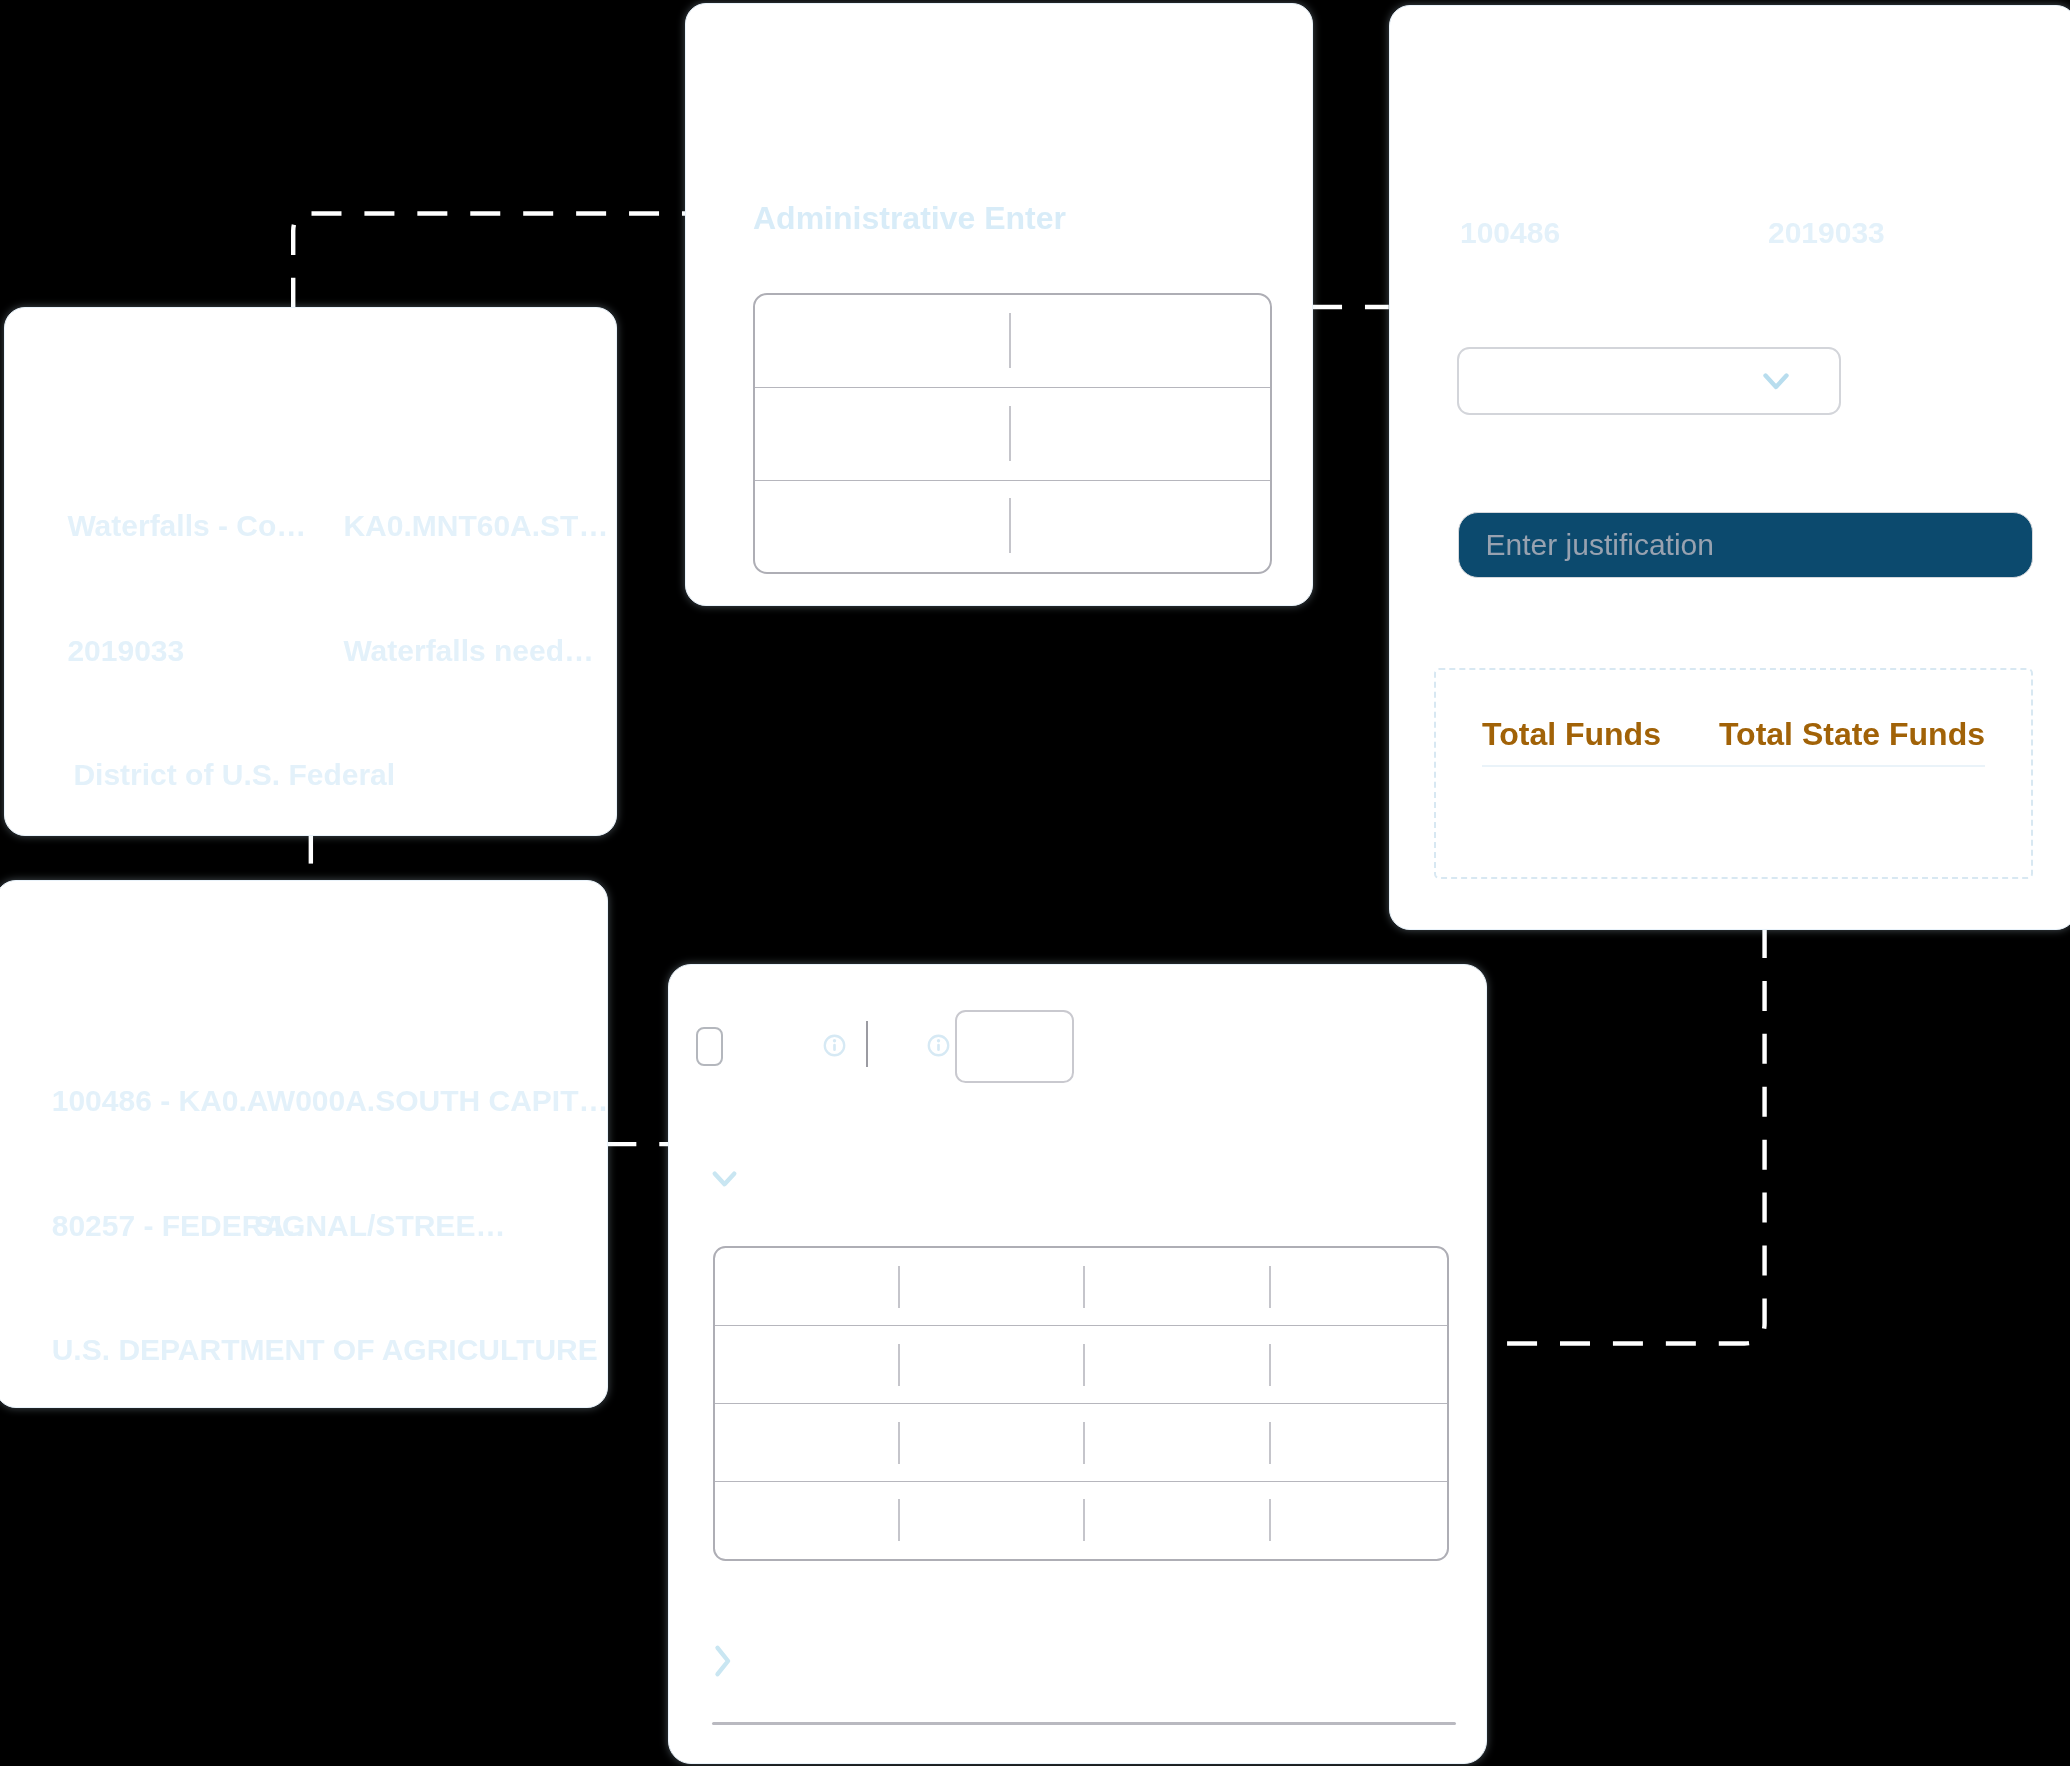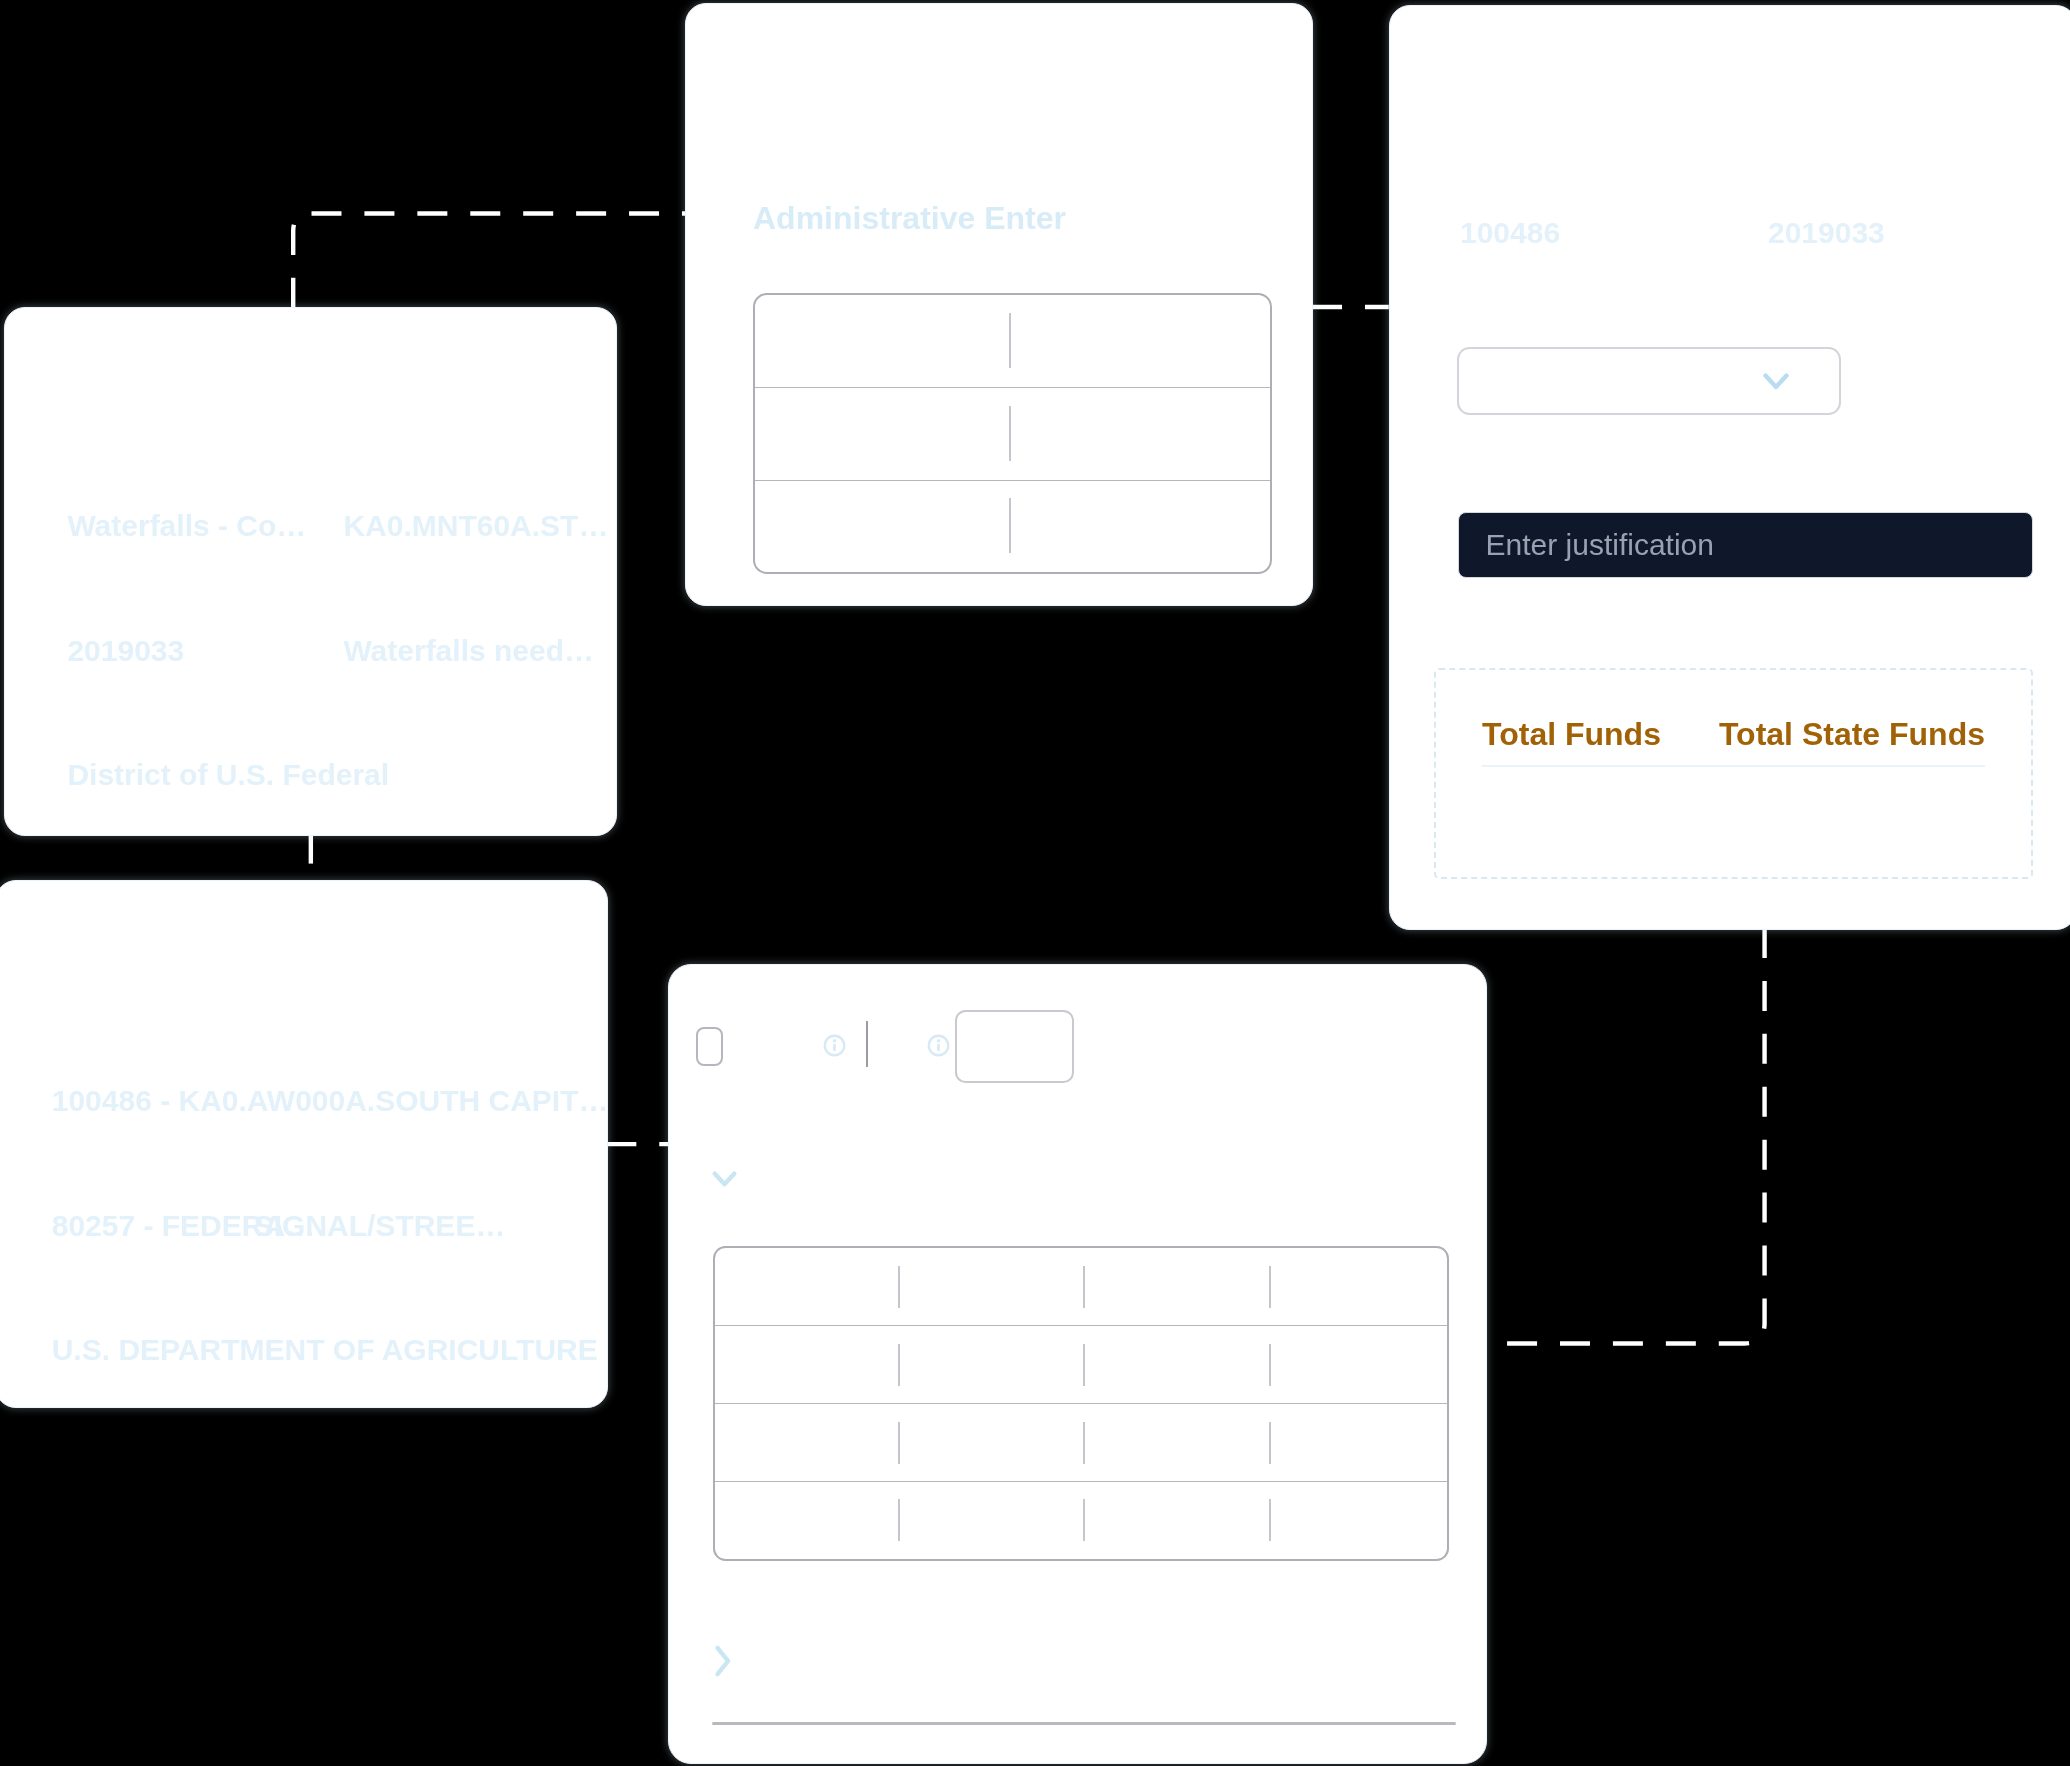--- a/index.html
+++ b/index.html
@@ -22,21 +22,21 @@
          font-family:"Liberation Sans","DejaVu Sans",sans-serif;}
   .card{position:absolute;background:var(--card-bg);border:1.8px solid var(--card-edge);
         border-radius:21px;box-shadow:0 0 8.8px rgba(210,232,248,.35);}
   .lbl{position:absolute;font-weight:700;font-size:30px;line-height:1.15;color:var(--blue-text);white-space:nowrap;}
   .title{position:absolute;font-weight:700;font-size:32px;color:var(--blue-title);white-space:nowrap;}
   .mini-table{position:absolute;border:2.2px solid var(--tbl);border-radius:14px;background:#fff;overflow:hidden;}
   .mini-row{position:relative;width:100%;}
   .mini-row + .mini-row{border-top:1.8px solid #b6b6bd;}
   .tick{position:absolute;width:2.2px;background:var(--tbl-light);}
   .select-box{position:absolute;border:2.2px solid #d3d5da;border-radius:12.4px;background:#fff;}
-  .input-box{position:absolute;border:1.8px solid #d6d8dc;border-radius:8px;background:#0f172a;}
+  .input-box{position:absolute;border:1.8px solid #d6d8dc;border-radius:20px;background:#0c4a6e;}
   .input-box .ph{position:absolute;left:26.5px;top:50%;transform:translateY(-50%);
                  font-size:30px;font-weight:400;color:var(--ph);white-space:nowrap;}
   .totals-box{position:absolute;border:2.2px dashed #d8e8f2;border-radius:5.3px;background:transparent;}
   .totals-head{position:absolute;left:46px;right:46px;top:46px;display:flex;justify-content:space-between;
                font-size:32px;font-weight:700;color:#a16207;}
   .totals-divider{position:absolute;left:46px;right:46px;top:95px;height:2.2px;background:#eaf3f9;}
   .totals-vals{position:absolute;left:46px;right:46px;top:138px;display:flex;justify-content:space-between;
                font-size:32px;font-weight:700;color:#e2f0f9;}
   .checkbox{position:absolute;width:23px;height:35px;border:2.2px solid #b4b7bd;border-radius:8px;background:#fff;}
   .icon{position:absolute;}
@@ -59,21 +59,21 @@
       <path d="M 687 1297 L 757 1297"></path>
       <path d="M 2000 1052 L 2000 1500 Q 2000 1523 1977 1523 L 1683 1523"></path>
     </g>
   </svg>
 
   <div class="card" style="left:4.4px;top:307px;width:611px;height:527px;">
     <div class="lbl" style="left:62px;top:201px;">Waterfalls - Co…</div>
     <div class="lbl" style="left:338px;top:201px;">KA0.MNT60A.ST…</div>
     <div class="lbl" style="left:62px;top:326px;">2019033</div>
     <div class="lbl" style="left:338px;top:326px;">Waterfalls need…</div>
-    <div class="lbl" style="left:62px;top:450px;">District of U.S. Federal</div>
+    <div class="lbl" style="left:68px;top:450px;">District of U.S. Federal</div>
   </div>
 
   <div class="card" style="left:685px;top:2.6px;width:626px;height:601px;">
     <div class="title" style="left:67px;top:196px;">Administrative Enter</div>
     <div class="mini-table" style="left:67px;top:289px;width:515px;height:277px;">
       <div class="mini-row" style="height:92px;">
         <div class="tick" style="left:254px;top:18.5px;height:55px;"></div>
       </div>
       <div class="mini-row" style="height:92px;">
         <div class="tick" style="left:254px;top:18.5px;height:55px;"></div>

